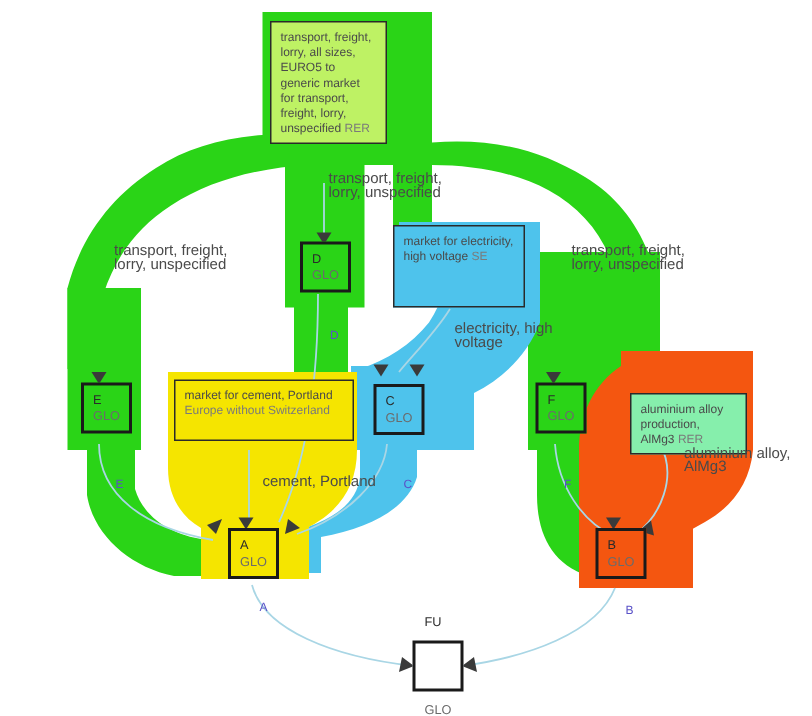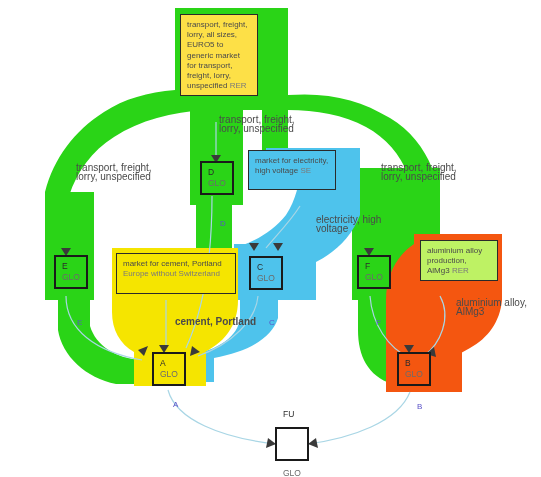--- a/index.html
+++ b/index.html
@@ -163,36 +163,36 @@
       <polygon points="159,345 169,345 164,353"></polygon>
       <polygon points="138,350 148,346 144,356"></polygon>
       <polygon points="192,346 200,352 190,356"></polygon>
       <polygon points="404,345 414,345 409,353"></polygon>
       <polygon points="434,347 426,354 436,357"></polygon>
       <polygon points="268,438 276,444 266,448"></polygon>
       <polygon points="316,438 308,444 318,448"></polygon>
     </g>
   </svg>
 
-  <div class="proc-box" style="left:180px; top:14px; width:78px; height:82px; background:#fde047;">
+  <div class="proc-box" style="left:180px; top:14px; width:78px; height:82px; background:#bef264;">
     <span>transport, freight, lorry, all sizes, EURO5 to generic market for transport, freight, lorry, unspecified</span>
     <span class="loc">RER</span>
   </div>
 
-  <div class="proc-box" style="left:248px; top:150px; width:88px; height:40px; background:#4ec3ec;">
+  <div class="proc-box" style="left:262px; top:150px; width:88px; height:55px; background:#4ec3ec;">
     <span>market for electricity, high voltage</span>
     <span class="loc">SE</span>
   </div>
 
   <div class="proc-box" style="left:116px; top:253px; width:120px; height:41px; background:#f5e500;">
     <span>market for cement, Portland</span>
     <span class="loc">Europe without Switzerland</span>
   </div>
 
-  <div class="proc-box" style="left:420px; top:240px; width:78px; height:41px; background:#bef264;">
+  <div class="proc-box" style="left:420px; top:262px; width:78px; height:41px; background:#86efac;">
     <span>aluminium alloy production, AlMg3</span>
     <span class="loc">RER</span>
   </div>
 
   <div class="node-box" style="left:200px; top:161px; width:34px; height:34px; background:#2ad417;">
     <span class="nm">D</span>
     <span class="loc">GLO</span>
   </div>
 
   <div class="node-box" style="left:54px; top:255px; width:34px; height:34px; background:#2ad417;">
@@ -227,24 +227,24 @@
 
   <div class="edge-label" style="left:219px; top:115px;">transport, freight,
 lorry, unspecified</div>
 
   <div class="edge-label" style="left:76px; top:163px;">transport, freight,
 lorry, unspecified</div>
 
   <div class="edge-label" style="left:381px; top:163px;">transport, freight,
 lorry, unspecified</div>
 
-  <div class="edge-label" style="left:316px; top:215px;">electricity, high
+  <div class="edge-label" style="left:303px; top:215px;">electricity, high
 voltage</div>
 
-  <div class="edge-label" style="left:175px; top:317px;font-weight:bold;">cement, Portland</div>
+  <div class="edge-label" style="left:175px; top:317px;">cement, Portland</div>
 
   <div class="edge-label" style="left:456px; top:298px;">aluminium alloy,
 AlMg3</div>
 
   <div class="key-label" style="left:220px; top:219px;">D</div>
   <div class="key-label" style="left:77px; top:318px;">E</div>
   <div class="key-label" style="left:269px; top:318px;">C</div>
   <div class="key-label" style="left:376px; top:318px;">F</div>
   <div class="key-label" style="left:173px; top:400px;">A</div>
   <div class="key-label" style="left:417px; top:402px;">B</div>

